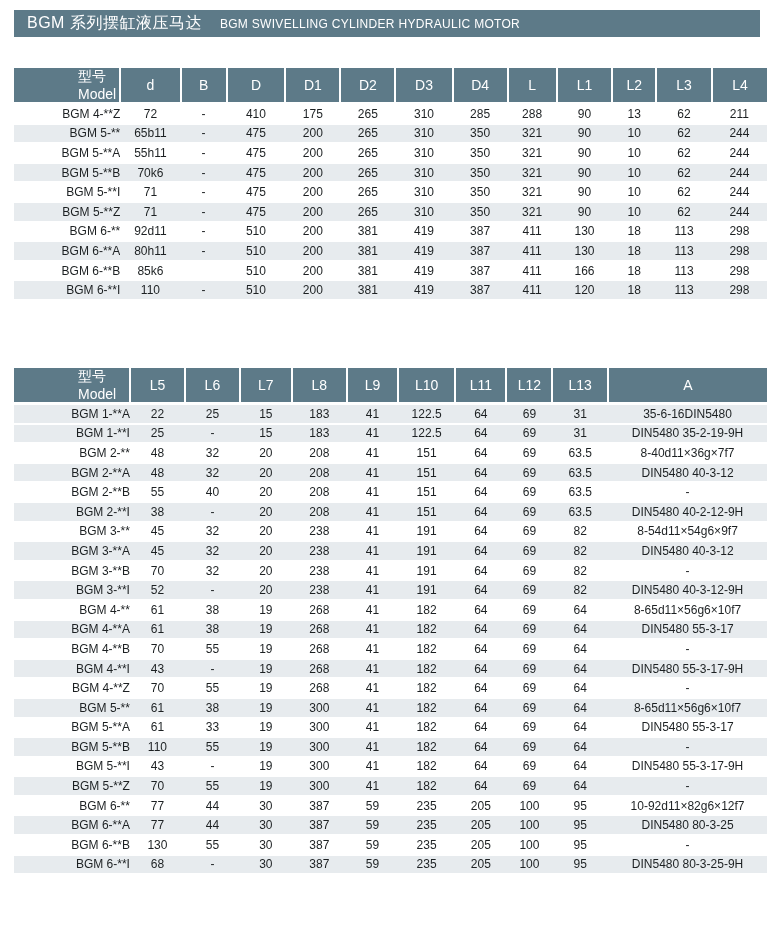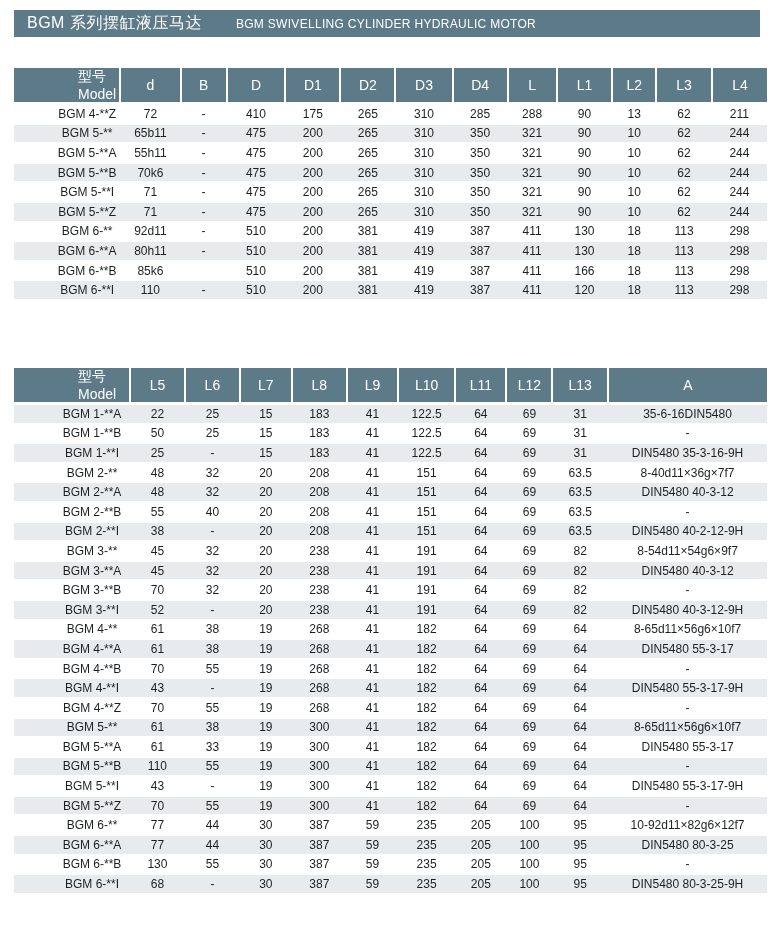--- a/index.html
+++ b/index.html
@@ -28,21 +28,21 @@
     padding-left: 13px;
     box-sizing: border-box;
     white-space: nowrap;
   }
   .title-zh {
     font-size: 16px;
     letter-spacing: 0.5px;
   }
   .title-en {
     font-size: 12px;
-    margin-left: 34px;
+    margin-left: 18px;
     letter-spacing: 0.3px;
   }
   table {
     position: absolute;
     left: 14px;
     width: 753px;
     border-collapse: collapse;
     table-layout: fixed;
   }
   #table1 { top: 68px; }
@@ -68,21 +68,21 @@
     font-size: 12px;
     color: #1c2022;
     text-align: center;
     height: 17.6px;
     padding: 0;
     border-bottom: 2px solid #ffffff;
     white-space: nowrap;
     overflow: hidden;
   }
   tbody td.model {
-    text-align: center;
+    text-align: right;
     padding-left: 40px;
   }
   tbody tr.alt td { background: #e7ebee; }
   tbody tr.italic td { }
 </style>
 </head>
 <body>
 
 <div class="page">
 
@@ -314,45 +314,32 @@
           <td>25</td>
           <td>15</td>
           <td>183</td>
           <td>41</td>
           <td>122.5</td>
           <td>64</td>
           <td>69</td>
           <td>31</td>
           <td>35-6-16DIN5480</td>
         </tr>
-        <tr>
-          <td class="model">BGM 1-**B</td>
-          <td>50</td>
+        <tr class="alt">
+          <td class="model">BGM 1-**I</td>
           <td>25</td>
+          <td>-</td>
           <td>15</td>
           <td>183</td>
           <td>41</td>
           <td>122.5</td>
           <td>64</td>
           <td>69</td>
           <td>31</td>
-          <td>-</td>
-        </tr>
-        <tr class="alt">
-          <td class="model">BGM 1-**I</td>
-          <td>25</td>
-          <td>-</td>
-          <td>15</td>
-          <td>183</td>
-          <td>41</td>
-          <td>122.5</td>
-          <td>64</td>
-          <td>69</td>
-          <td>31</td>
-          <td>DIN5480 35-3-16-9H</td>
+          <td>DIN5480 35-2-19-9H</td>
         </tr>
         <tr>
           <td class="model">BGM 2-**</td>
           <td>48</td>
           <td>32</td>
           <td>20</td>
           <td>208</td>
           <td>41</td>
           <td>151</td>
           <td>64</td>

